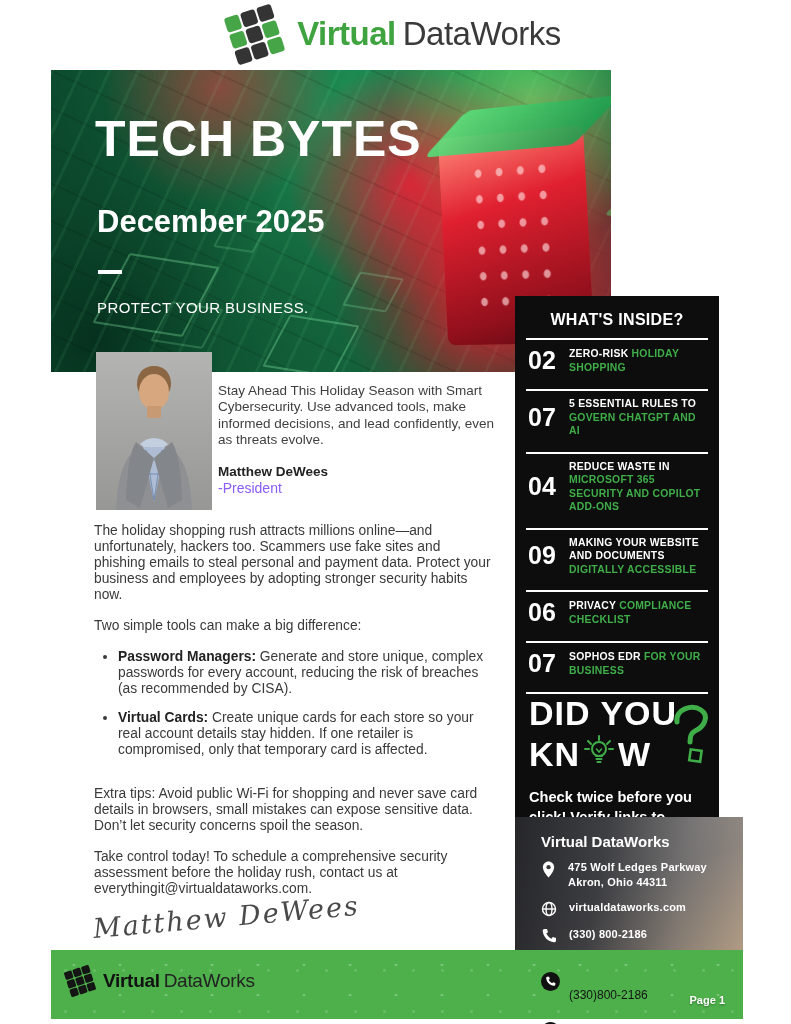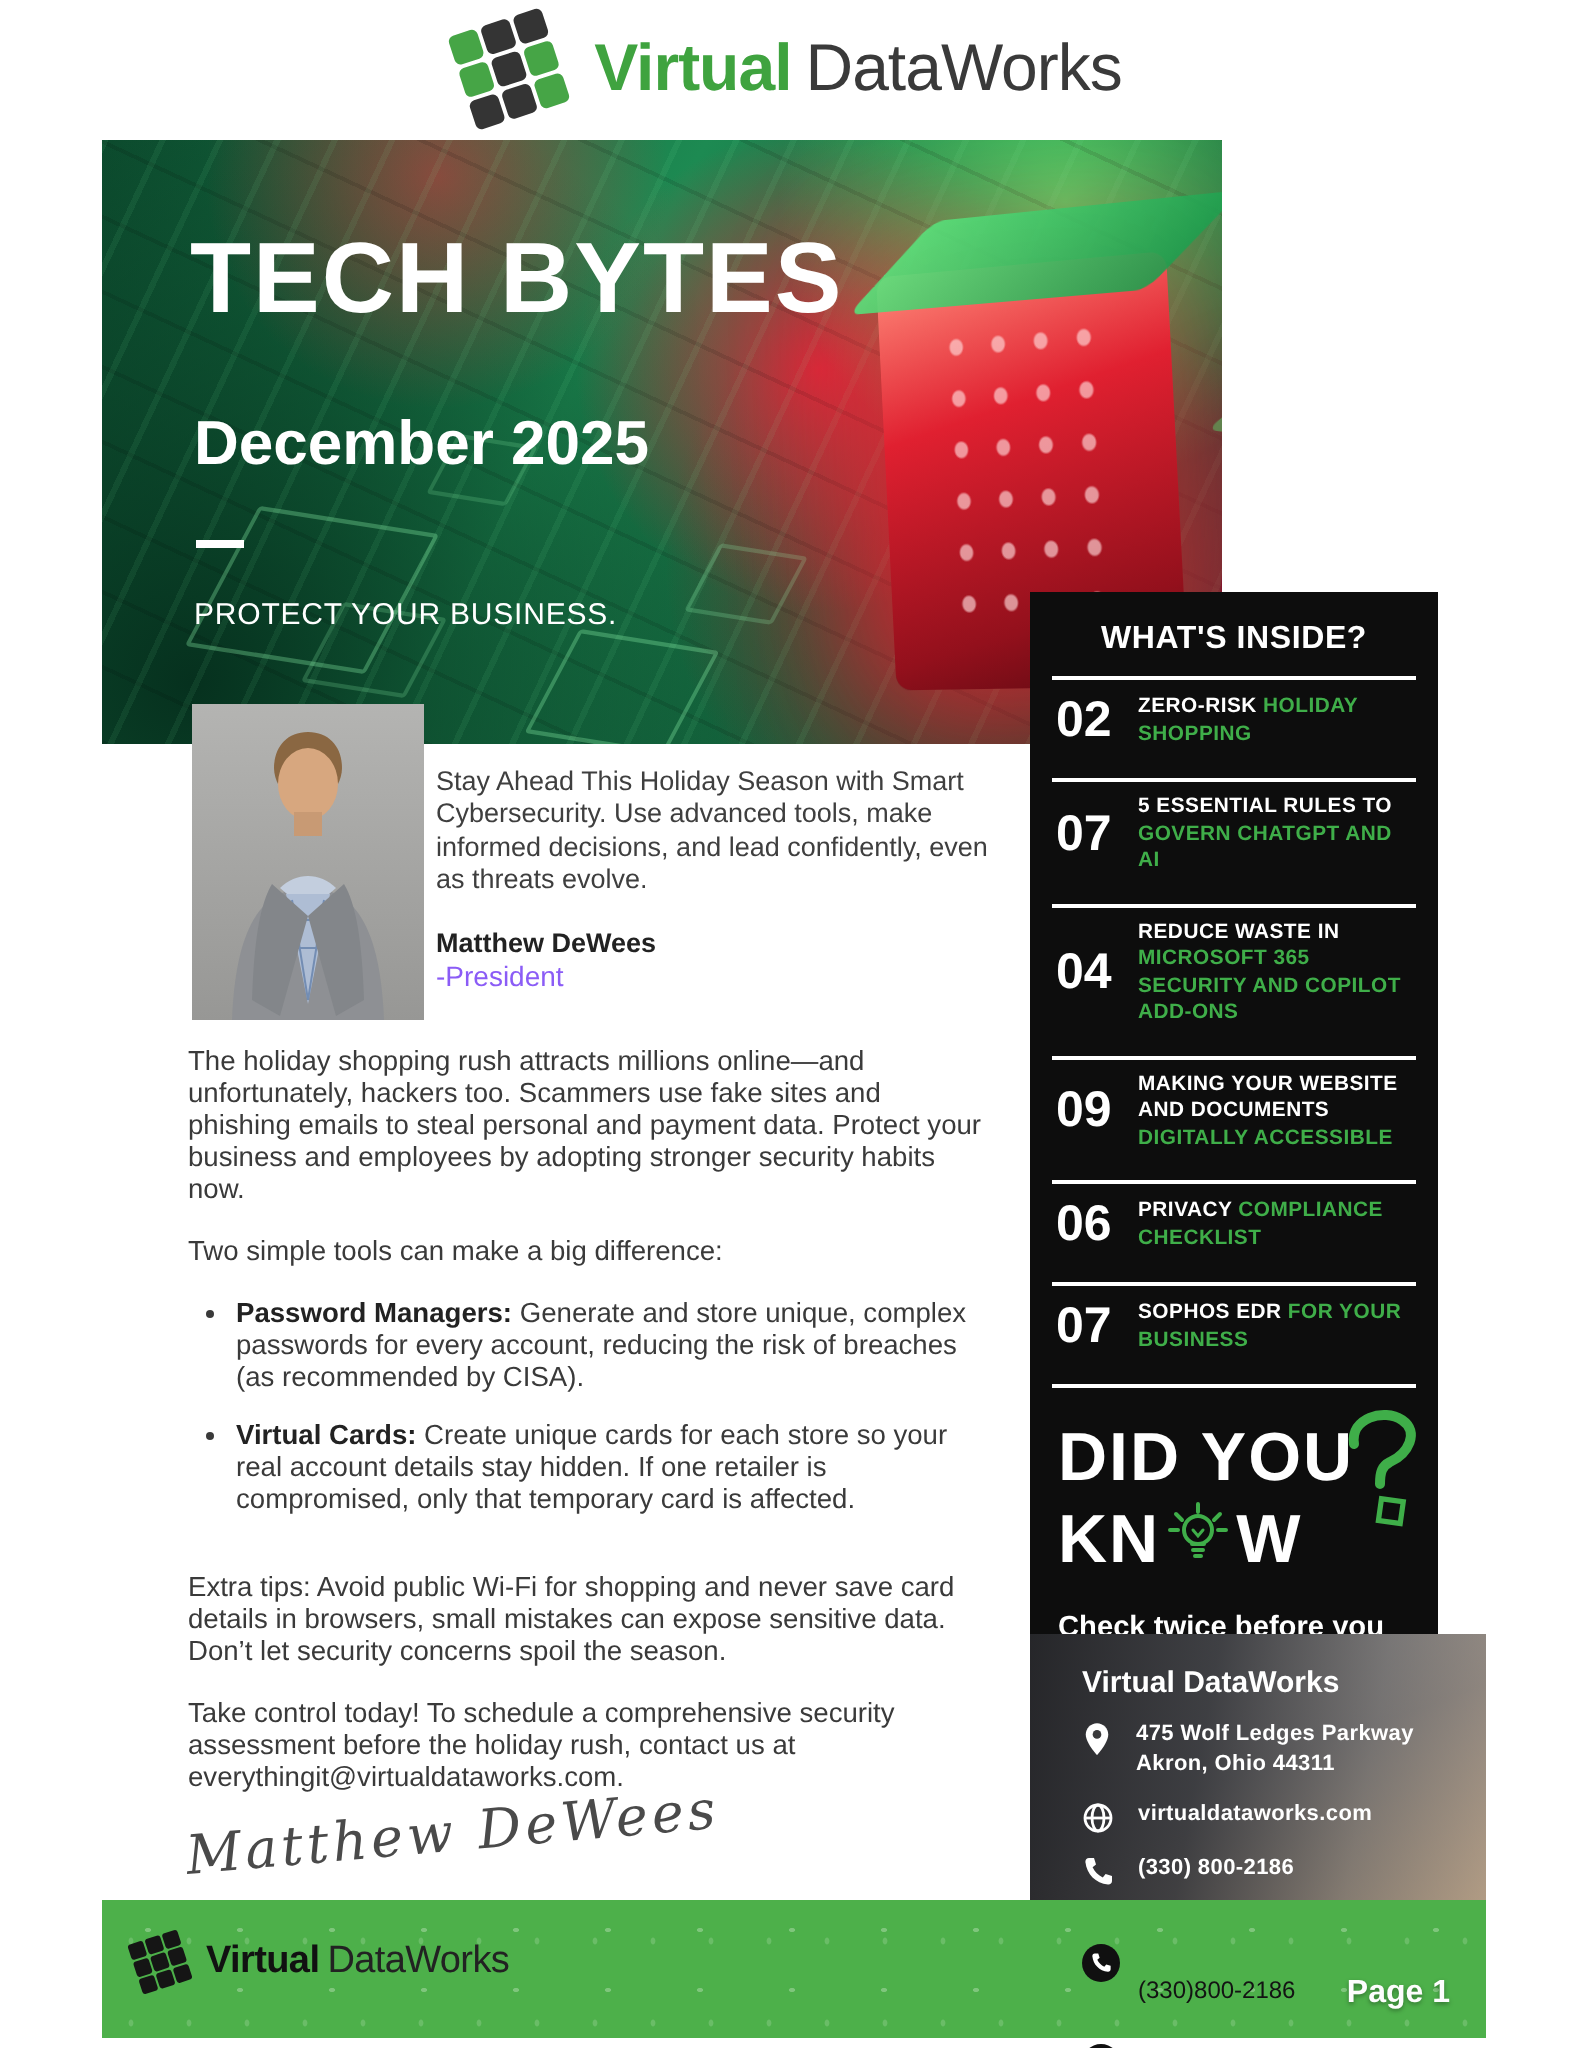--- a/index.html
+++ b/index.html
@@ -69,21 +69,21 @@
   
   .panel { position:absolute; left:515px; top:296px; width:204px; height:521px; background:#0d0d0d; color:#fff; z-index:6; }
   .panel-title { text-align:center; font-size:16px; font-weight:800; letter-spacing:0.3px; padding-top:15px; }
   .divider { border:0; border-top:2px solid #fff; margin:9px 11px 0 11px; }
   .toc-item { display:flex; align-items:center; gap:5px; padding:6px 12px 5px 13px; }
   .toc-num { font-size:25px; font-weight:800; min-width:36px; }
   .toc-text { font-size:10.4px; font-weight:700; letter-spacing:0.25px; line-height:1.3; }
   .tw { color:#ffffff; } .tg { color:#3fae49; }
 
   
-  .dyk { position:relative; padding:16px 14px 0 14px; }
+  .dyk { position:relative; padding:0 14px 0 14px; }
   .dyk-q { position:absolute; right:8px; top:8px; }
   .dyk-line { font-size:34px; font-weight:800; color:#fff; letter-spacing:1px; line-height:1.15; display:flex; align-items:center; }
   .dyk-line .bulb { margin:0 3px; }
   .dyk-msg { margin-top:12px; font-size:14.6px; font-weight:700; line-height:1.38; color:#fff; }
 
   
   .contact { position:absolute; left:515px; top:817px; width:228px; height:133px; z-index:6; color:#fff;
     background:
       linear-gradient(100deg, rgba(33,33,36,0.96) 0%, rgba(52,52,55,0.88) 38%, rgba(110,102,95,0.60) 72%, rgba(175,150,125,0.55) 100%),
       linear-gradient(160deg,#9aa2ac 0%, #7d838c 50%, #b3a28c 100%); }
@@ -101,21 +101,21 @@
   .footer-logo { position:absolute; left:16px; top:18px; display:flex; align-items:center; gap:10px; }
   .footer-mark { display:grid; grid-template-columns:repeat(3,8px); grid-auto-rows:8px; gap:1px; transform:rotate(-18deg); }
   .footer-mark span { background:#151515; border-radius:1.5px; }
   .footer-brand { font-size:19px; letter-spacing:-0.3px; }
   .footer-brand .b1 { color:#111; font-weight:700; }
   .footer-brand .b2 { color:#222; font-weight:500; margin-left:4px; }
   .footer-contacts { position:absolute; left:490px; top:10px; }
   .f-row { display:flex; align-items:center; gap:9px; margin-bottom:8px; }
   .f-ic { width:19px; height:19px; background:#101010; border-radius:50%; display:flex; align-items:center; justify-content:center; }
   .f-text { font-size:12px; font-weight:400; color:#131313;margin-top:28px; }
-  .page-num { position:absolute; right:18px; bottom:13px; font-size:16px; font-weight:700; color:#fdfdfd; text-shadow:0 1px 2px rgba(0,0,0,0.35); }
+  .page-num { position:absolute; right:18px; bottom:13px; font-size:11px; font-weight:700; color:#fdfdfd; text-shadow:0 1px 2px rgba(0,0,0,0.35); }
 </style>
 </head>
 <body>
 
 <div id="page">
 
   <div class="top-logo">
     <div class="logo-mark">
       <span class="cell-g"></span>
         <span class="cell-d"></span>

